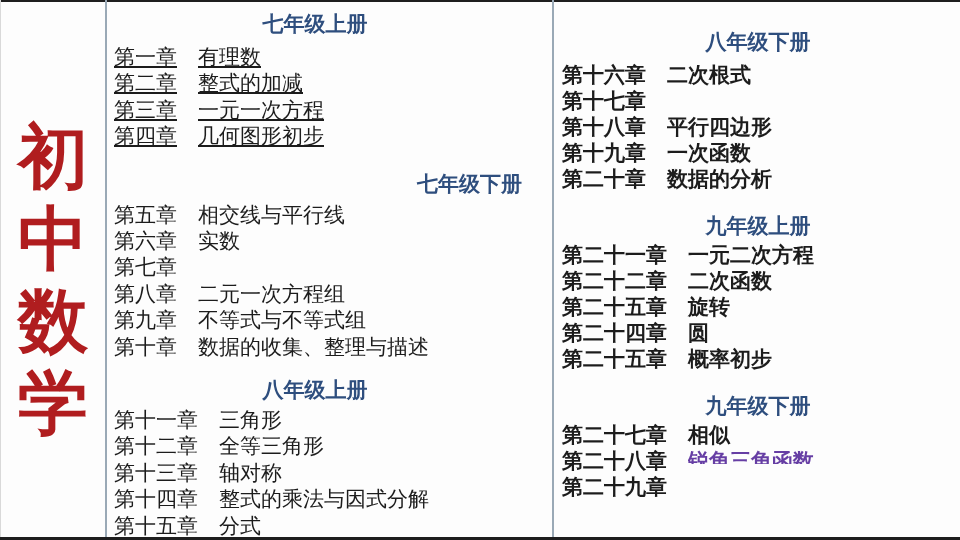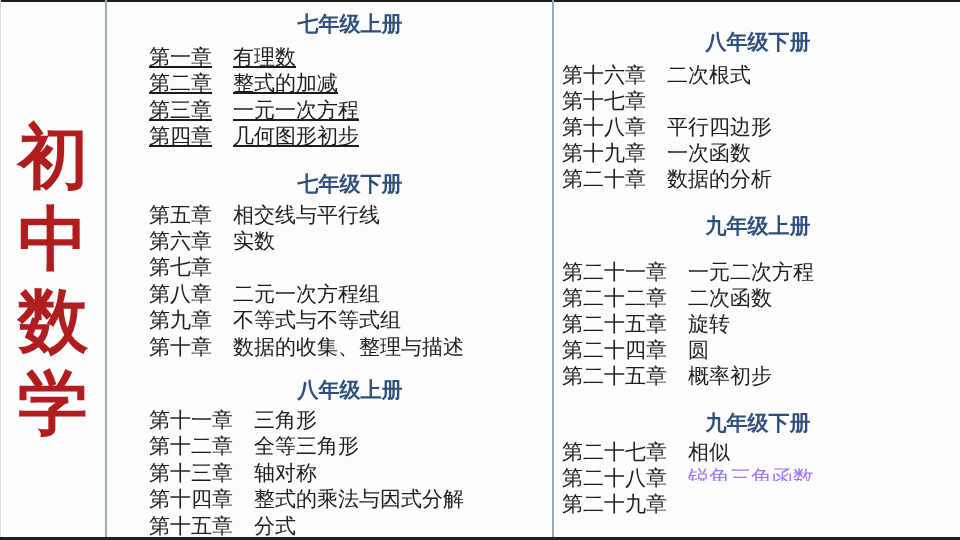--- a/index.html
+++ b/index.html
@@ -23,61 +23,61 @@
     font-size:70px;
     line-height:82px;
   }
   .vchar { display:block; }
 
   .divider { position:absolute; top:0; bottom:0; width:2px; background:#9AA9B6; }
   .d1 { left:105px; }
   .d2 { left:552px; }
 
   .col { position:absolute; top:0; font-size:21px; }
-  .col-left  { left:108px; width:444px;margin-left:35px; }
+  .col-left  { left:108px; width:444px; }
   .col-right { left:556px; width:404px; }
 
   .sec-heading {
     margin:0;
     font-size:21px;
     font-weight:bold;
     color:#2E4E7E;
     text-align:center;
     line-height:28px;
   }
   .col-left .sec-heading { padding-right:30px; }
 
   .row {
     display:flex;
     line-height:26.4px;
     padding-left:6px;
     white-space:nowrap;
   }
-  .col-right .row { line-height:26px; }
+  .col-right .row { line-height:26px;font-weight:bold; }
   .num { margin-right:21px; flex:none; }
 
   .col-left  .s1 .sec-heading { margin-top:10px; }
   .col-left  .s1 .rows        { margin-top:6px;text-decoration:underline; }
-  .col-left  .s2 .sec-heading { margin-top:20px; }
+  .col-left  .s2 .sec-heading { margin-top:20px;text-align:right; }
   .col-left  .s2 .rows        { margin-top:4px; }
   .col-left  .s3 .sec-heading { margin-top:16px; }
   .col-left  .s3 .rows        { margin-top:3px; }
 
   .col-right .s1 .sec-heading { margin-top:28px; }
   .col-right .s1 .rows        { margin-top:6px; }
   .col-right .s2 .sec-heading { margin-top:20px; }
-  .col-right .s2 .rows        { margin-top:19px; }
+  .col-right .s2 .rows        { margin-top:2px; }
   .col-right .s3 .sec-heading { margin-top:20px; }
   .col-right .s3 .rows        { margin-top:2px; }
 
   .ttl-cut {
     display:inline-block;
     height:16px;
     overflow:hidden;
-    color:#8b5cf6;
+    color:#4c1d95;
     opacity:.85;
   }
 </style>
 </head>
 <body>
 
 <div class="bar-top"></div>
 <div class="left-edge"></div>
 
 <div class="vtitle">

